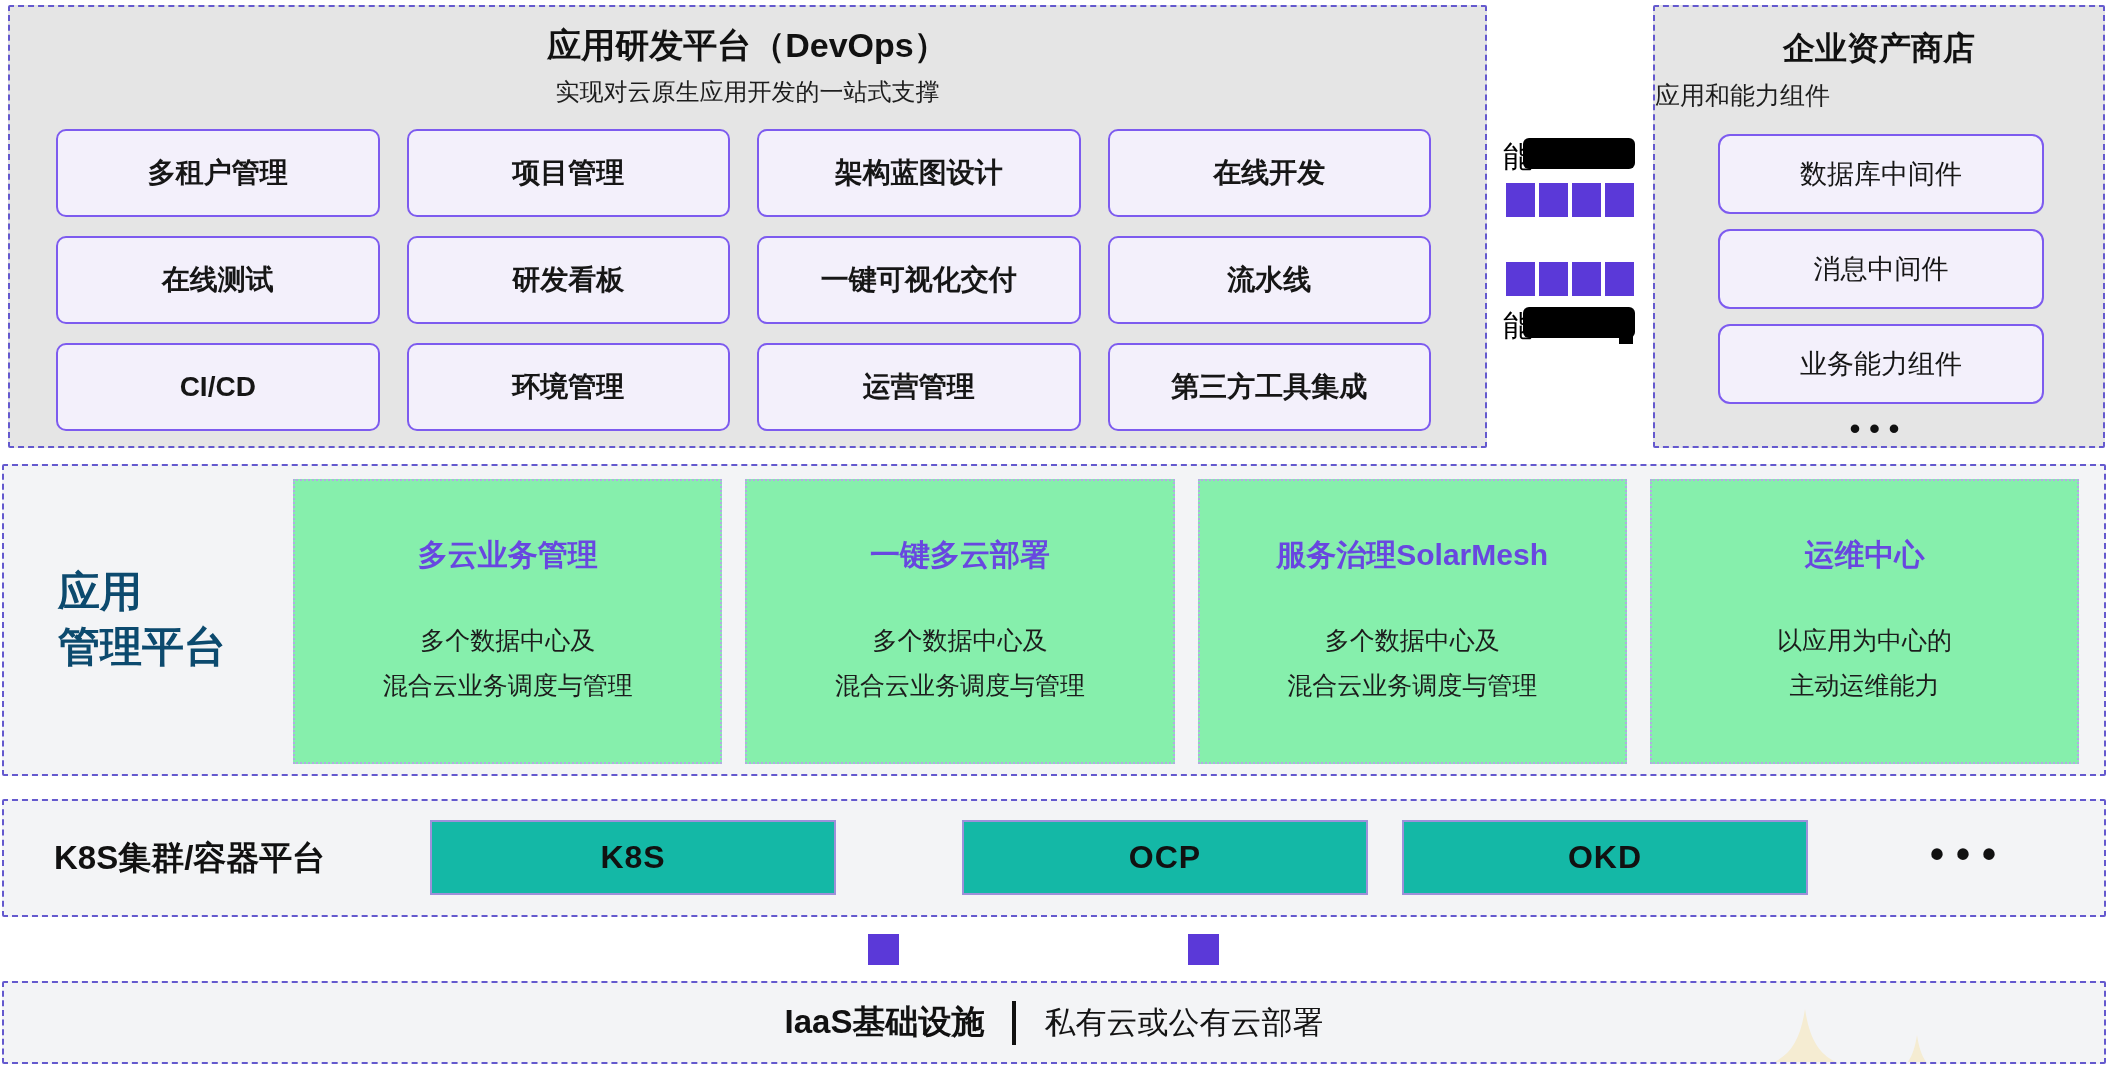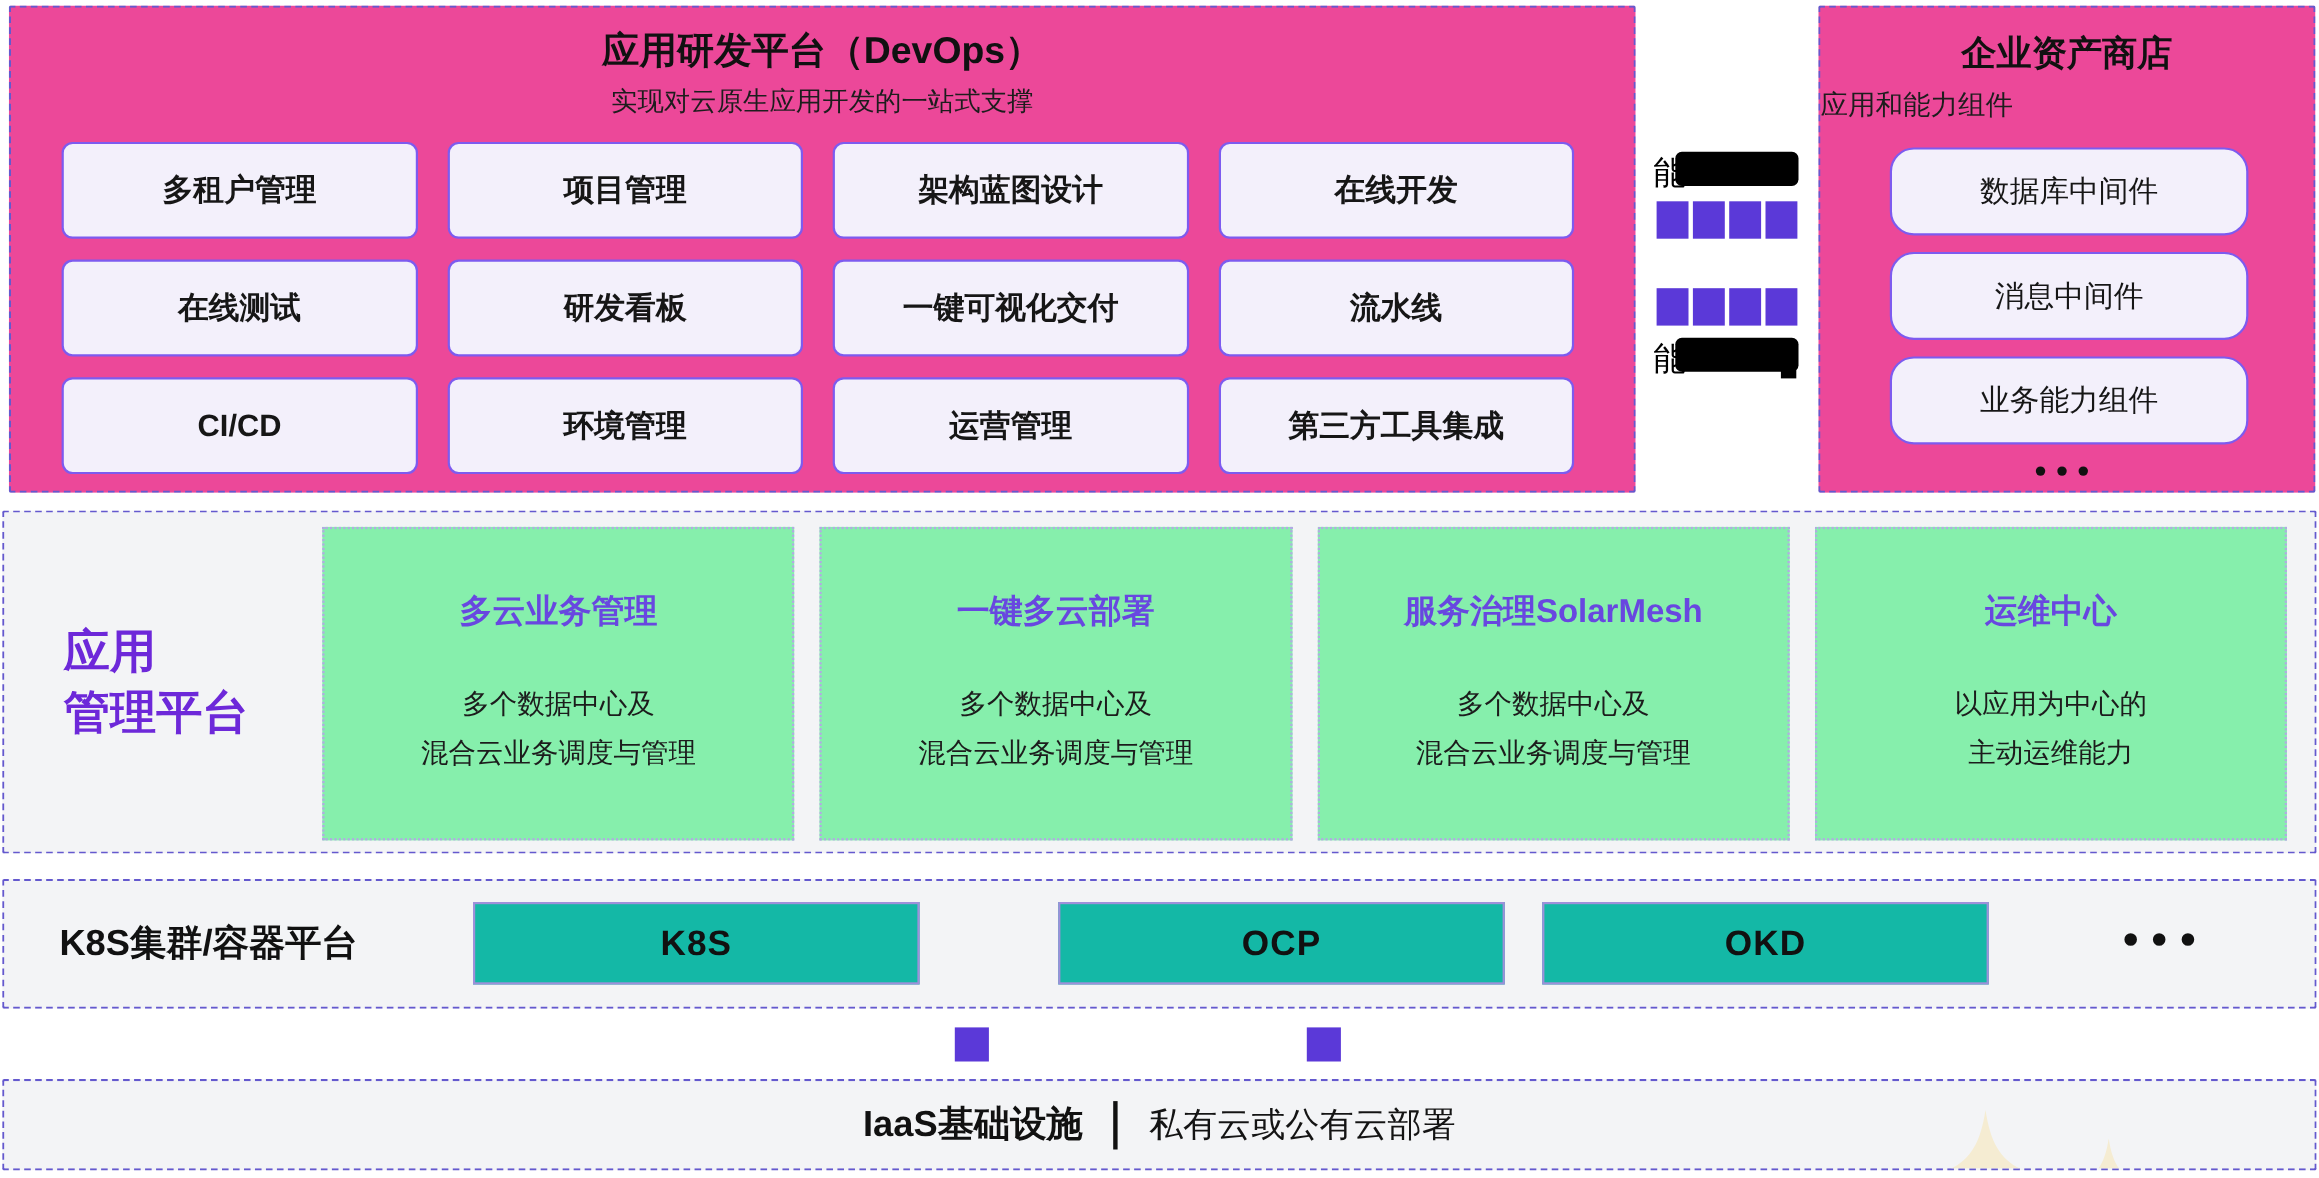--- a/index.html
+++ b/index.html
@@ -1,21 +1,21 @@
 <!DOCTYPE html>
 <html><head>
 <meta charset="utf-8">
 <style>
   * { margin:0; padding:0; box-sizing:border-box; }
   html,body { background:#ffffff; }
   body { font-family:"Liberation Sans","DejaVu Sans",sans-serif; color:#111; }
   .canvas { position:relative; width:2108px; height:1071px; background:#fff; overflow:hidden; }
 
   
-  .dashed-panel { position:absolute; background:#ec4899; border:2px dashed #6459ce; }
+  .dashed-panel { position:absolute; background:#e5e5e5; border:2px dashed #6459ce; }
   .band { position:absolute; left:2px; width:2104px; background:#f3f4f6; border:2px dashed #6459ce; }
   .chip { background:#f3f0fb; border:2px solid #7d5bef; border-radius:10px;
           display:flex; align-items:center; justify-content:center;
           font-size:28px; color:#161616; }
   .dots { text-align:center; font-weight:bold; color:#111; }
 
   
   .devops { left:8px; top:5px; width:1479px; height:443px; }
   .devops-title { margin-top:16px; text-align:center; font-size:34px; font-weight:bold; }
   .devops-sub   { margin-top:7px; text-align:center; font-size:24px; color:#1d1d1d; }
@@ -37,27 +37,27 @@
   .sq-row { position:absolute; left:17px; display:flex; gap:4px; }
   .sq-row.r1 { top:178px; } .sq-row.r2 { top:257px; }
   .sq { width:29px; height:34px; background:#5b39d8; }
 
   
   .store { left:1653px; top:5px; width:452px; height:443px; }
   .store-title { margin-top:20px; text-align:center; font-size:32px; font-weight:bold; }
   .store-sub   { margin-top:8px; font-size:25px; color:#1d1d1d; }
   .store-list { position:absolute; left:63px; top:127px; width:326px;
                 display:flex; flex-direction:column; gap:15px; }
-  .store-list .chip { height:80px; border-radius:22px; font-size:27px; }
+  .store-list .chip { height:80px; border-radius:12px; font-size:27px; }
   .store-dots { position:absolute; left:0; right:0; top:405px; font-size:30px; letter-spacing:9px; }
 
   
   .apm { top:464px; height:312px; }
   .apm-label { position:absolute; left:54px; top:50%; transform:translateY(-50%);
-               font-size:42px; font-weight:bold; line-height:1.3; color:#6d28d9; }
+               font-size:42px; font-weight:bold; line-height:1.3; color:#0c4a6e; }
   .apm-cards { position:absolute; left:289px; right:25px; top:13px; bottom:10px;
                display:flex; gap:23px; }
   .apm-card { flex:1; background:#86efac; border:2px dotted #b2a9e4;
               display:flex; flex-direction:column; align-items:center; justify-content:center; }
   .apm-card-title { font-size:30px; font-weight:bold; color:#6847e0; margin-bottom:42px; }
   .apm-card-desc  { font-size:25px; line-height:1.8; text-align:center; color:#1c1c1c; }
 
   
   .k8s { top:799px; height:118px; }
   .k8s-label { position:absolute; left:50px; top:50%; transform:translateY(-50%);

